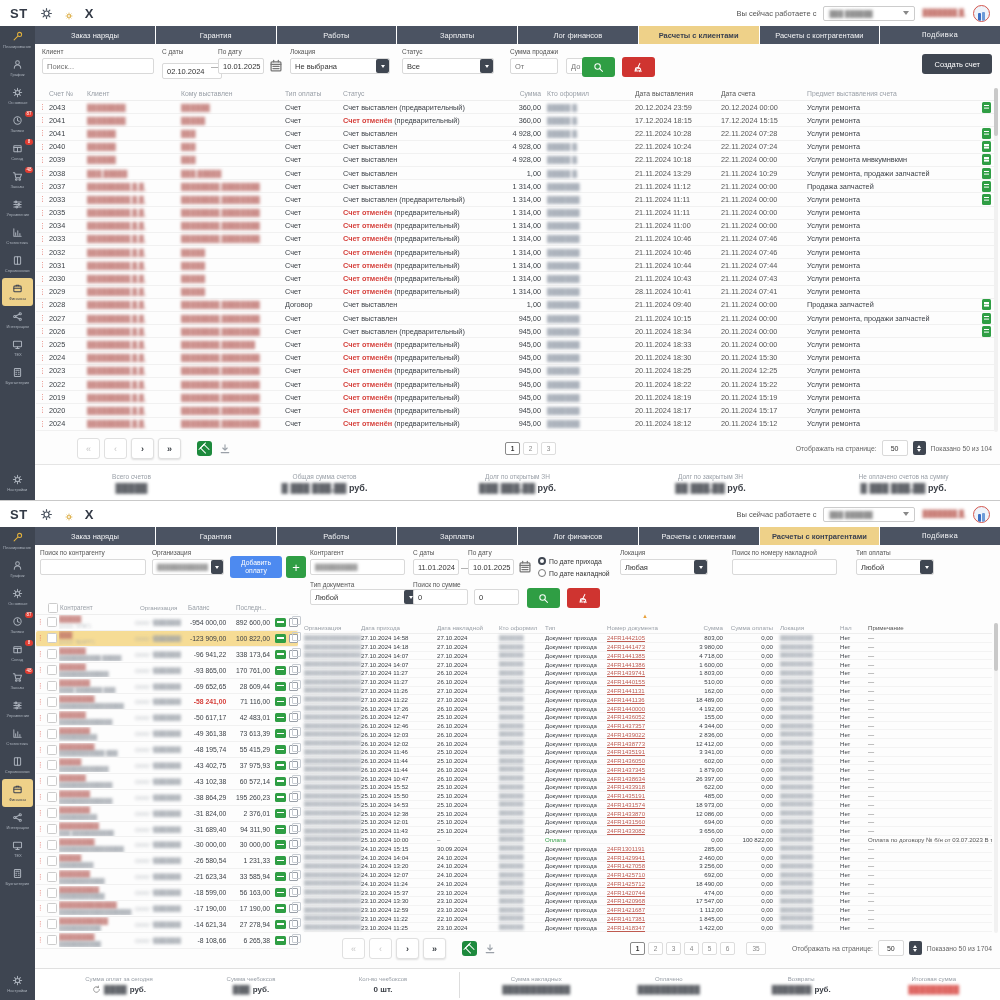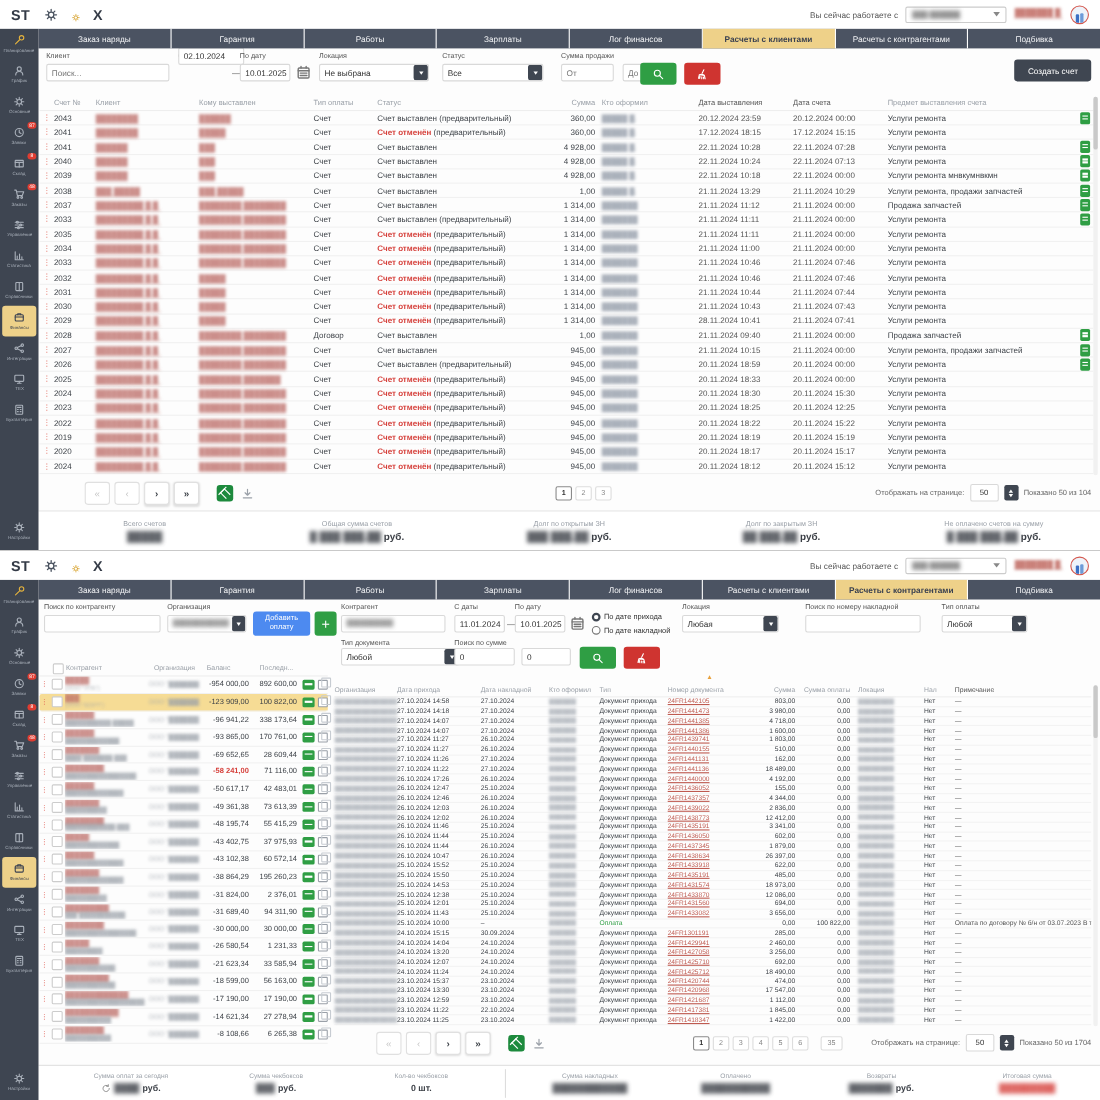--- a/index.html
+++ b/index.html
@@ -18,21 +18,21 @@
   .hsel{width:92px;height:15px;border:1px solid #ccc;border-radius:2px;display:flex;align-items:center;justify-content:space-between;padding:0 5px;box-sizing:border-box;background:#fff;}
   .chev{width:0;height:0;border-left:3px solid transparent;border-right:3px solid transparent;border-top:4px solid #888;}
   .ulink{font-size:7px;color:#b8564d;border-bottom:1px solid #c98a84;}
   .avatar{width:17px;height:17px;border-radius:50%;border:1.6px solid #d4584e;background:#eef3fa;display:flex;align-items:flex-end;justify-content:center;gap:1px;overflow:hidden;box-sizing:border-box;}
   .avatar i{display:block;width:3px;height:8px;background:#3a6fc4;border-radius:1px;}
   .avatar i+i{height:9px;background:#6d9bd8;}
 
   
   .tabbar{position:absolute;top:26px;left:35px;right:0;height:18px;display:flex;background:#4b5362;z-index:4;}
   .tab{flex:1;display:flex;align-items:center;justify-content:center;color:#f2f3f5;font-size:7.5px;border-right:1px solid #fff;cursor:pointer;white-space:nowrap;}
-  .tab:last-child{border-right:none;}
+  .tab:last-child{border-right:none;font-family:Liberation Mono, monospace;}
   .tab.active{background:#eed189;color:#3a4150;font-weight:bold;}
 
   
   .sidebar{position:absolute;top:26px;left:0;bottom:0;width:35px;background:#3e4551;z-index:4;}
   .side-item{height:28px;display:flex;flex-direction:column;align-items:center;justify-content:center;color:#a9b0ba;position:relative;cursor:pointer;}
   .side-item .slbl{font-size:5px;white-space:nowrap;transform:scale(.82);margin-top:1px;}
   .side-item svg{width:11px;height:11px;}
   .side-item.active{background:#eed189;color:#3a4150;border-radius:3px;margin:0 2px;}
   .side-item .badge{position:absolute;top:1px;right:2px;background:#e03c31;color:#fff;font-size:4.5px;line-height:6px;min-width:6px;border-radius:4px;text-align:center;padding:0 1px;}
   .side-item.accent svg{color:#e3b23d;}
@@ -302,21 +302,21 @@
             <path d="M6 1.5 V3 M6 9 V10.5 M1.5 6 H3 M9 6 H10.5 M2.9 2.9 L3.9 3.9 M8.1 8.1 L9.1 9.1 M8.1 3.9 L9.1 2.9 M2.9 9.1 L3.9 8.1"></path>
           </svg>
           <span class="slbl">Настройки</span>
         </div>
       </aside>
       <div class="flabel" style="left:42px;top:48px">Клиент</div>
       <div class="finput" style="left:42px;top:58px;width:112px">
         <input placeholder="Поиск..." style="">
       </div>
       <div class="flabel" style="left:162px;top:48px">С даты</div>
-      <div class="finput" style="left:162px;top:43px;width:60px">02.10.2024</div>
+      <div class="finput" style="left:162px;top:63px;width:60px">02.10.2024</div>
       <div class="dash" style="left:211px;top:62px">—</div>
       <div class="flabel" style="left:218px;top:48px">По дату</div>
       <div class="finput" style="left:218px;top:58px;width:46px">10.01.2025</div>
       <span class="calic" style="left:269px;top:59px"><svg class="ic " style="" viewBox="0 0 12 12">
           <rect x="1.8" y="2.4" width="8.4" height="7.8" rx="0.8"></rect>
           <path d="M1.8 4.6 H10.2 M4 2.4 V1.2 M8 2.4 V1.2 M3.4 6.4 H8.6 M3.4 8.2 H8.6"></path>
         </svg></span>
       <div class="flabel" style="left:290px;top:48px">Локация</div>
       <div class="finput fsel" style="left:290px;top:58px;width:100px">
         <span>Не выбрана</span>
@@ -411,21 +411,21 @@
         <div class="t1row">
           <span class="c-dots">⋮</span>
           <span class="c-num">2040</span>
           <span class="c-cli"><span class="lnk blur2">██████</span></span>
           <span class="c-to"><span class="lnk blur2">███</span></span>
           <span class="c-pay">Счет</span>
           <span class="c-st"><span class="">Счет выставлен</span></span>
           <span class="c-sum">4 928,00</span>
           <span class="c-who"><span class="who blur2">█████ █.</span></span>
           <span class="c-d1">22.11.2024 10:24</span>
-          <span class="c-d2">22.11.2024 07:13</span>
+          <span class="c-d2">22.11.2024 07:24</span>
           <span class="c-subj">Услуги ремонта</span>
           <span class="c-doc">
             <span class="docic"></span>
           </span>
         </div>
         <div class="t1row">
           <span class="c-dots">⋮</span>
           <span class="c-num">2039</span>
           <span class="c-cli"><span class="lnk blur2">██████</span></span>
           <span class="c-to"><span class="lnk blur2">███</span></span>
@@ -620,21 +620,21 @@
         </div>
         <div class="t1row">
           <span class="c-dots">⋮</span>
           <span class="c-num">2026</span>
           <span class="c-cli"><span class="lnk blur2">█████████ █.█.</span></span>
           <span class="c-to"><span class="lnk blur2">████████ ████████</span></span>
           <span class="c-pay">Счет</span>
           <span class="c-st"><span class="">Счет выставлен</span> <span class="suf">(предварительный)</span></span>
           <span class="c-sum">945,00</span>
           <span class="c-who"><span class="who blur2">███████</span></span>
-          <span class="c-d1">20.11.2024 18:59</span>
+          <span class="c-d1">20.11.2024 18:34</span>
           <span class="c-d2">20.11.2024 00:00</span>
           <span class="c-subj">Услуги ремонта</span>
           <span class="c-doc">
             <span class="docic"></span>
           </span>
         </div>
         <div class="t1row">
           <span class="c-dots">⋮</span>
           <span class="c-num">2025</span>
           <span class="c-cli"><span class="lnk blur2">█████████ █.█.</span></span>

